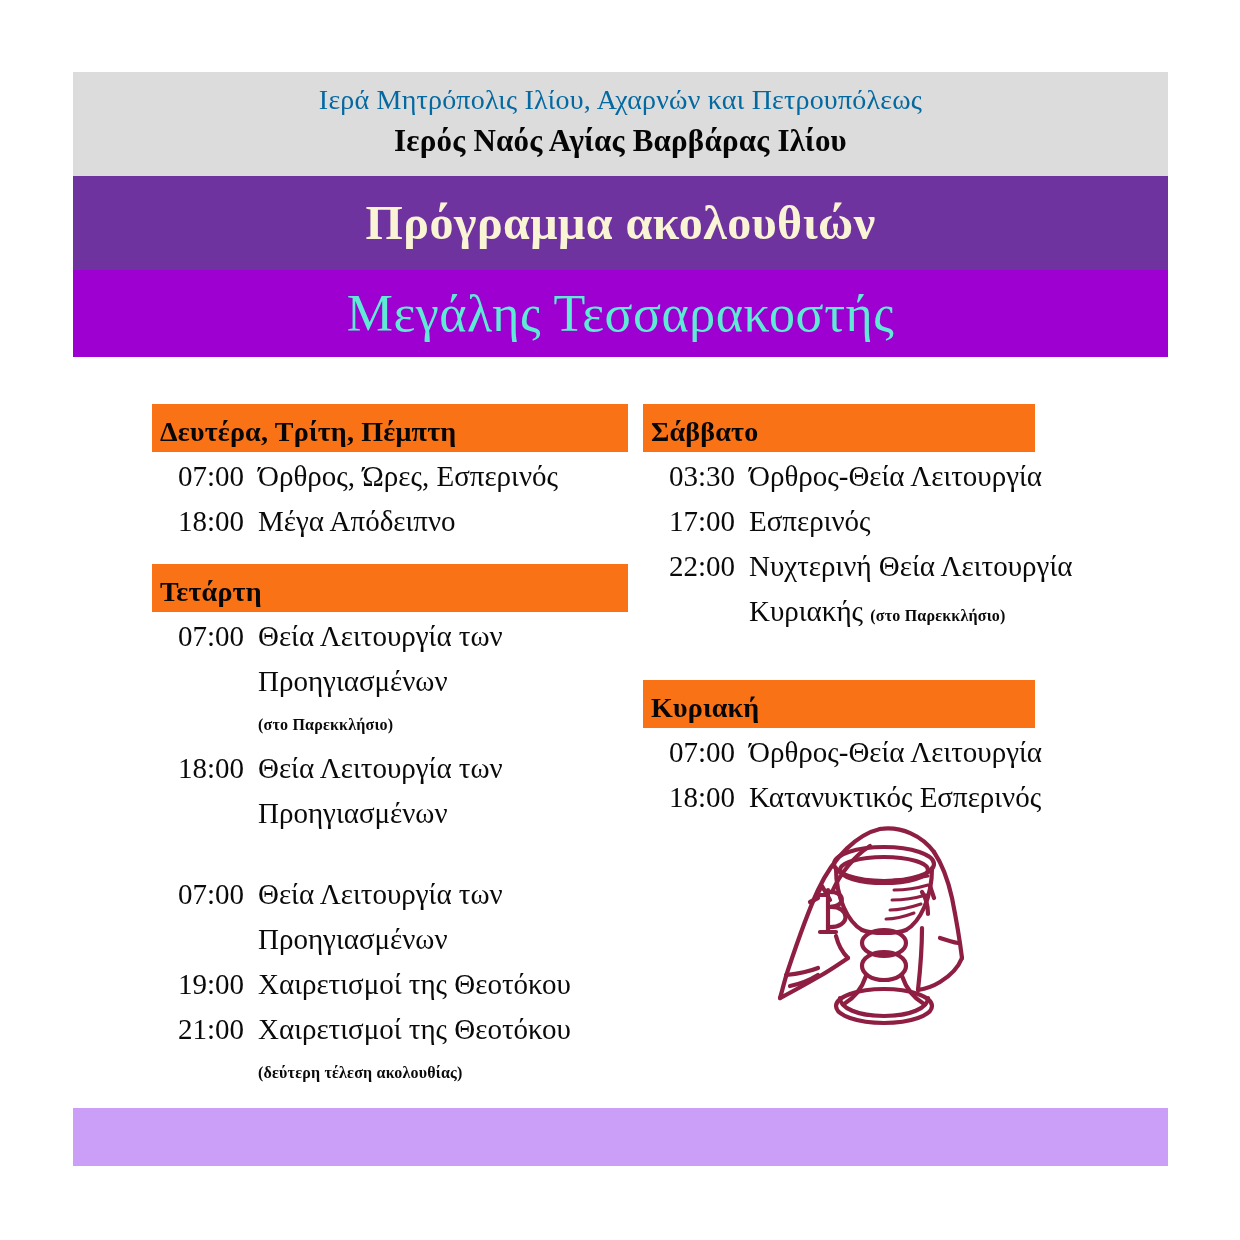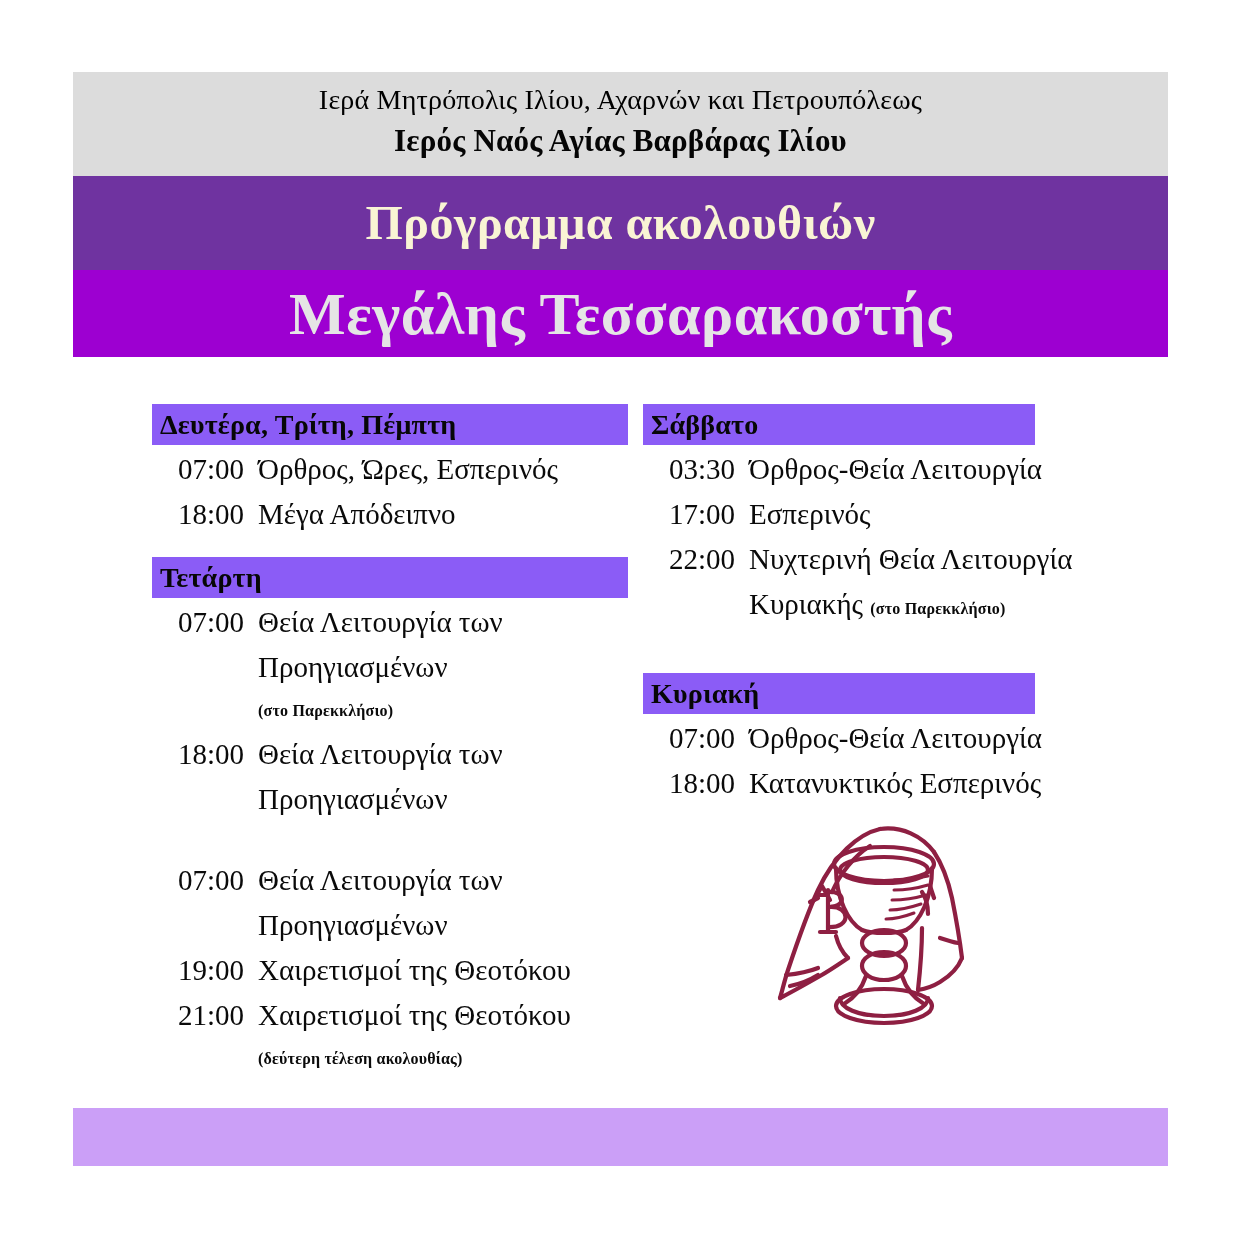--- a/index.html
+++ b/index.html
@@ -30,21 +30,21 @@
     width: 1095px;
     height: 104px;
     background: #dcdcdc;
     box-sizing: border-box;
     padding-top: 8px;
     text-align: center;
   }
   .masthead-line1 {
     font-size: 28px;
     line-height: 40px;
-    color: #000000;
+    color: #0369a1;
     letter-spacing: 0.2px;
   }
   .masthead-line2 {
     font-size: 31px;
     line-height: 42px;
     font-weight: bold;
     color: #050505;
     letter-spacing: 0.2px;
   }
 
@@ -69,44 +69,44 @@
   .band-1 .band-text {
     display: block;
     font-size: 48px;
     line-height: 94px;
     font-weight: bold;
     color: #f9f4d4;
     letter-spacing: 0.5px;
   }
   .band-2 .band-text {
     display: block;
-    font-size: 60px;
+    font-size: 52px;
     line-height: 88px;
-    font-weight: bold;
-    color: #e5e5e5;
+    font-weight: normal;
+    color: #5eead4;
     letter-spacing: 0.5px;
   }
 
   
   .col {
     position: absolute;
     top: 404px;
   }
   .col-left  { left: 152px; width: 476px; }
   .col-right { left: 643px; width: 488px; }
 
   .day-block { margin-bottom: 4px; }
 
   .day-header {
-    background: #8b5cf6;
+    background: #f97316;
     font-size: 28px;
     line-height: 39px;
     font-weight: bold;
     color: #070707;
-    padding: 1px 0 1px 8px;
+    padding: 8px 0 1px 8px;
     box-sizing: border-box;
     letter-spacing: 0.2px;
   }
   .col-left  .day-header { width: 476px; }
   .col-right .day-header { width: 392px; }
 
   .entries { padding-top: 2px; }
 
   .entry {
     display: flex;

